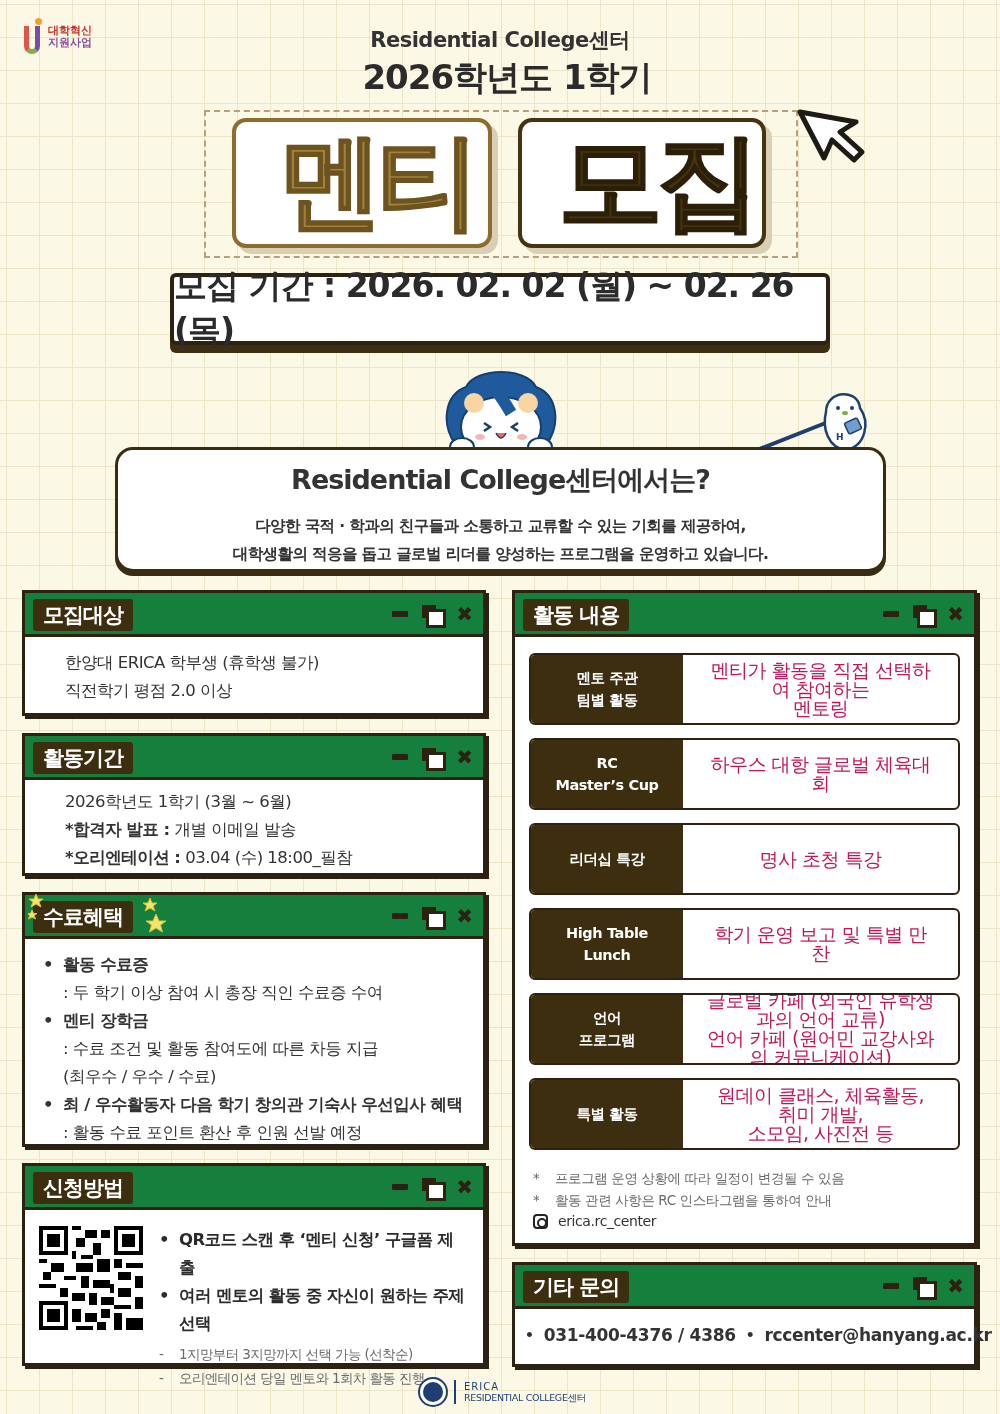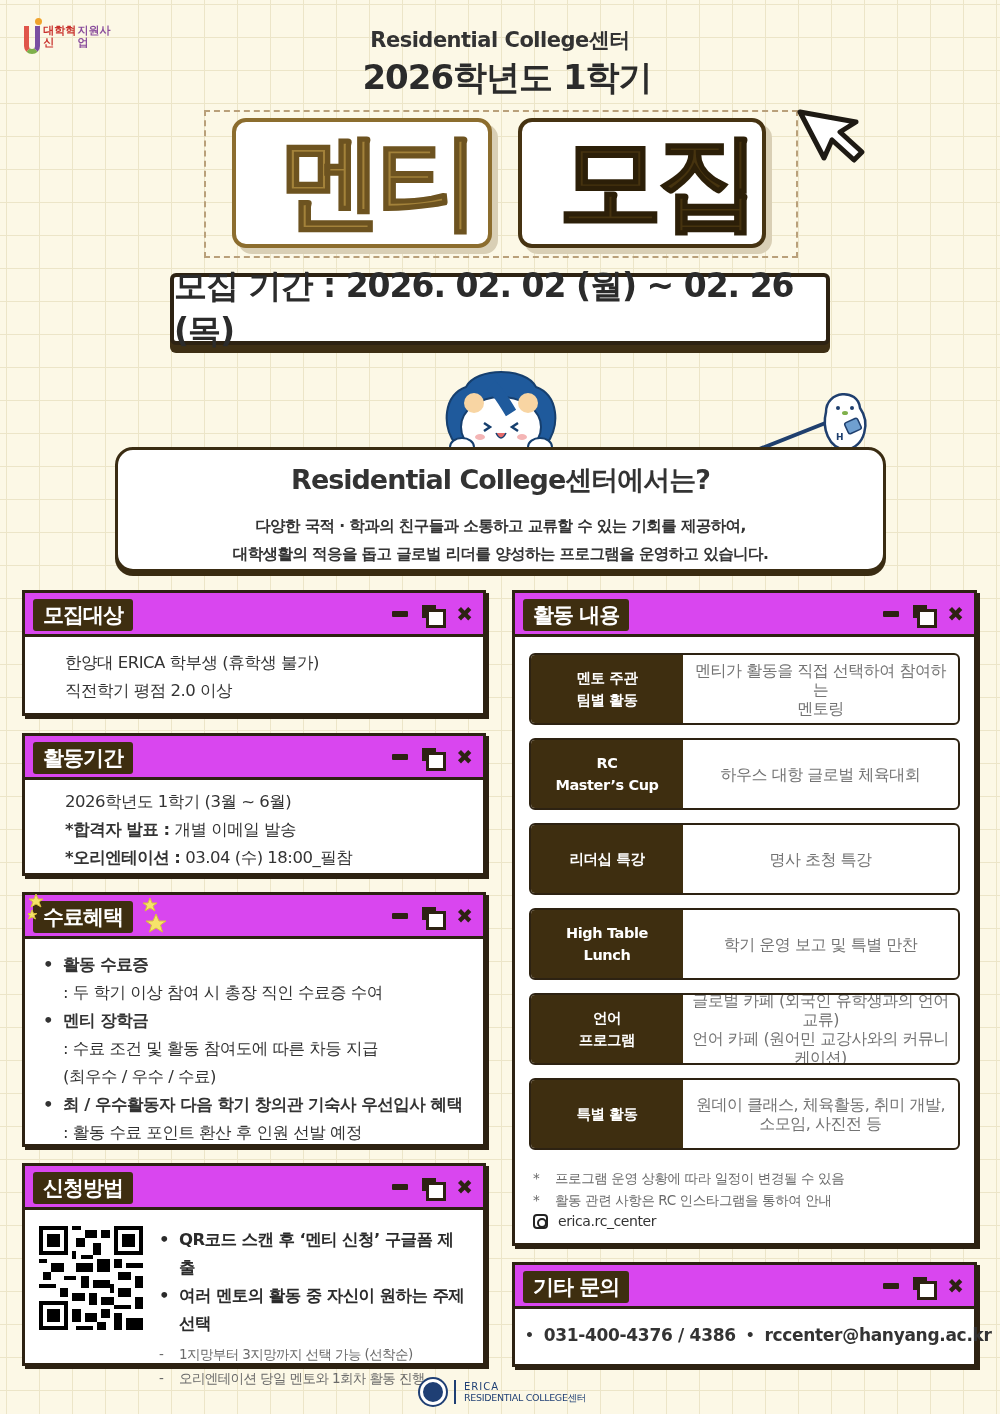--- a/index.html
+++ b/index.html
@@ -18,21 +18,21 @@
   }
   .abs { position: absolute; }
 
   
   .logo { left: 22px; top: 16px; width: 90px; height: 42px; display:flex; align-items:center; gap:4px; }
   .logo-mark { width: 22px; height: 38px; position: relative; }
   .logo-mark .bar { position:absolute; left:2px; top:8px; width:16px; height:28px; border-radius: 0 0 10px 10px;
     border: 5px solid transparent; border-top: none;
     border-left-color:#e0554a; border-bottom-color:#7fb04b; border-right-color:#7a4fa1; }
   .logo-mark .dot { position:absolute; left:13px; top:0; width:7px; height:7px; border-radius:50%; background:#f0a32b; }
-  .logo-text { display:flex; flex-direction:row; line-height: 12px; }
+  .logo-text { display:flex; flex-direction:column; line-height: 12px; }
   .logo-text .l1 { font-size: 11px; font-weight: bold; color: #c8312c; }
   .logo-text .l2 { font-size: 11px; font-weight: bold; color: #8a4d9c; }
 
   .subtitle { left: 0; width: 1000px; top: 26px; text-align:center; font-size: 21px; font-weight: bold; color:#333; letter-spacing: -0.5px; }
   .title-term { left: 0; width: 1000px; top: 55px; text-align:center; font-size: 34px; font-weight: 900; color:#2b2b2b; letter-spacing: -1px; font-family: "DejaVu Sans", sans-serif; font-weight: bold; padding-left: 14px; }
 
   .dash-frame { left: 204px; top: 110px; width: 594px; height: 148px; border: 2px dashed #b9a07a; }
   .big-word { top: 118px; height: 130px; display:flex; align-items:center; justify-content:center;
     font-size: 104px; font-weight: bold; letter-spacing: -6px; border-radius: 14px; padding-left: 29px; }
   .big-word.w1 { left: 232px; width: 260px; background:#fff; border: 4px solid #8c6d2e; color:#a3823a;
@@ -49,21 +49,21 @@
   
   .mascot-hamster { left: 436px; top: 365px; width: 130px; height: 90px; }
   .mascot-bird { left: 748px; top: 382px; width: 130px; height: 80px; }
   .intro { left: 115px; top: 447px; width: 771px; height: 125px; background:#fff; border: 3px solid #3a2c12;
     border-radius: 18px; box-shadow: 0 4px 0 #3a2c12; text-align:center; }
   .intro-title { margin-top: 12px; font-size: 27px; font-weight: bold; color:#333; letter-spacing: -1px; }
   .intro-body { margin-top: 14px; font-size: 15.5px; font-weight: bold; color:#333; line-height: 28px; letter-spacing: -0.6px; }
 
   
   .win { position:absolute; background:#fff; border: 3px solid #2d2212; box-shadow: 3px 3px 0 #2d2212; }
-  .win-bar { height: 44px; background:#d946ef; border-bottom: 3px solid #2d2212; position:relative; }
+  .win-bar { height: 44px; background:#15803d; border-bottom: 3px solid #2d2212; position:relative; }
   .win-tab { position:absolute; left: 8px; top: 6px; height: 32px; padding: 0 10px; background:#3e2e10; color:#fff;
     font-size: 21px; font-weight: bold; line-height: 32px; border-radius: 3px; letter-spacing: -1px; }
   .win-ctrls { position:absolute; right: 10px; top: 12px; display:flex; gap: 14px; align-items:center; }
   .ctrl-min { width: 16px; height: 6px; background:#2d2212; border-radius:1px; }
   .ctrl-max { width: 20px; height: 18px; position:relative; }
   .ctrl-max::before { content:""; position:absolute; left:0; top:0; width:14px; height:13px; background:#2d2212; }
   .ctrl-max::after { content:""; position:absolute; left:4px; top:4px; width:14px; height:13px; background:#fff; border:3px solid #2d2212; }
   .ctrl-close { font-size: 20px; font-weight: bold; color:#2d2212; line-height: 18px; }
   .win-body { padding: 12px 16px; font-size: 16.5px; color:#333; letter-spacing: -0.5px; }
 
@@ -87,21 +87,21 @@
   .qr { width: 104px; height: 104px; flex: 0 0 104px; }
   .apply-text { font-size: 16.5px; letter-spacing: -0.6px; }
   .apply-text .bul { position:relative; padding-left: 22px; font-weight:bold; line-height: 28px; }
   .apply-text .bul::before { content:"•"; position:absolute; left: 2px; }
   .apply-text .sub { position:relative; padding-left: 22px; font-size: 13.5px; color:#6a6a6a; line-height: 24px; }
   .apply-text .sub::before { content:"-"; position:absolute; left: 2px; }
 
   .act-rows { padding: 16px 14px 0 14px; }
   .act-row { display:flex; height: 72px; border: 2px solid #2d2212; border-radius: 6px; overflow:hidden; margin-bottom: 13px; background:#fff; }
   .act-key { width: 152px; background:#3e2e10; color:#fff; font-weight:bold; font-size: 14.5px; display:flex; align-items:center; justify-content:center; text-align:center; line-height: 22px; white-space: pre-line; letter-spacing: -0.4px; }
-  .act-val { flex:1; display:flex; align-items:center; justify-content:center; text-align:center; font-size: 16px; line-height: 19px; color:#737373; white-space: pre-line; letter-spacing: -0.5px; padding: 0 6px; }
+  .act-val { flex:1; display:flex; align-items:center; justify-content:center; text-align:center; font-size: 19px; line-height: 19px; color:#be185d; white-space: pre-line; letter-spacing: -0.5px; padding: 0 22px; }
   .act-notes { padding: 4px 18px; font-size: 13.5px; color:#6a6a6a; letter-spacing:-0.4px; }
   .act-notes .n { line-height: 22px; position:relative; padding-left: 22px; }
   .act-notes .n::before { content:"*"; position:absolute; left: 0; }
   .insta { display:flex; align-items:center; gap: 10px; font-size: 14px; color:#333; margin-top: 2px; }
   .insta-icon { width: 15px; height: 15px; border: 2.5px solid #222; border-radius: 4px; position:relative; }
   .insta-icon::after { content:""; position:absolute; left: 2px; top: 2px; width: 6px; height: 6px; border: 2px solid #222; border-radius: 50%; }
 
   .contact-body { padding: 16px 10px; font-size: 17px; font-weight: bold; color:#333; display:flex; gap: 10px; align-items:center; white-space: nowrap; letter-spacing: -0.3px; }
   .contact-body .dot { font-size: 14px; }
 

